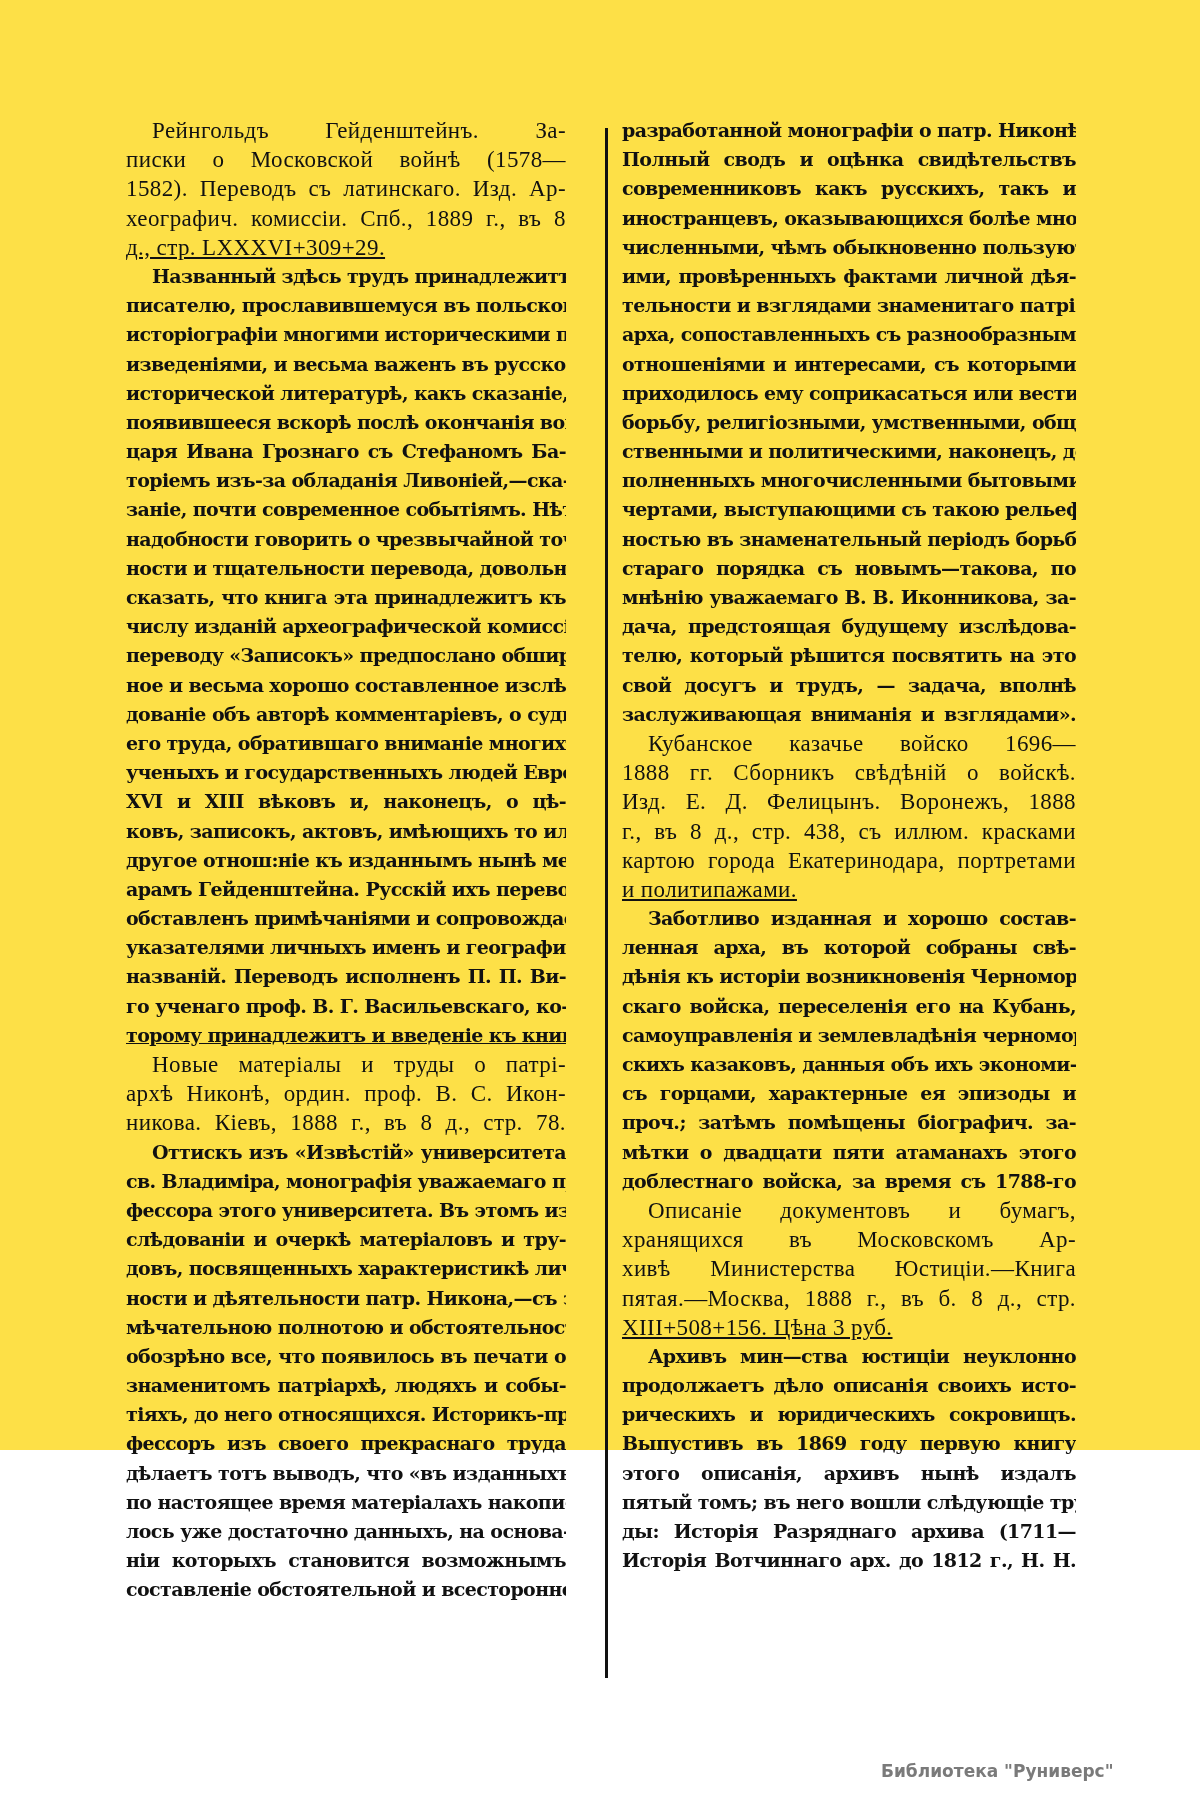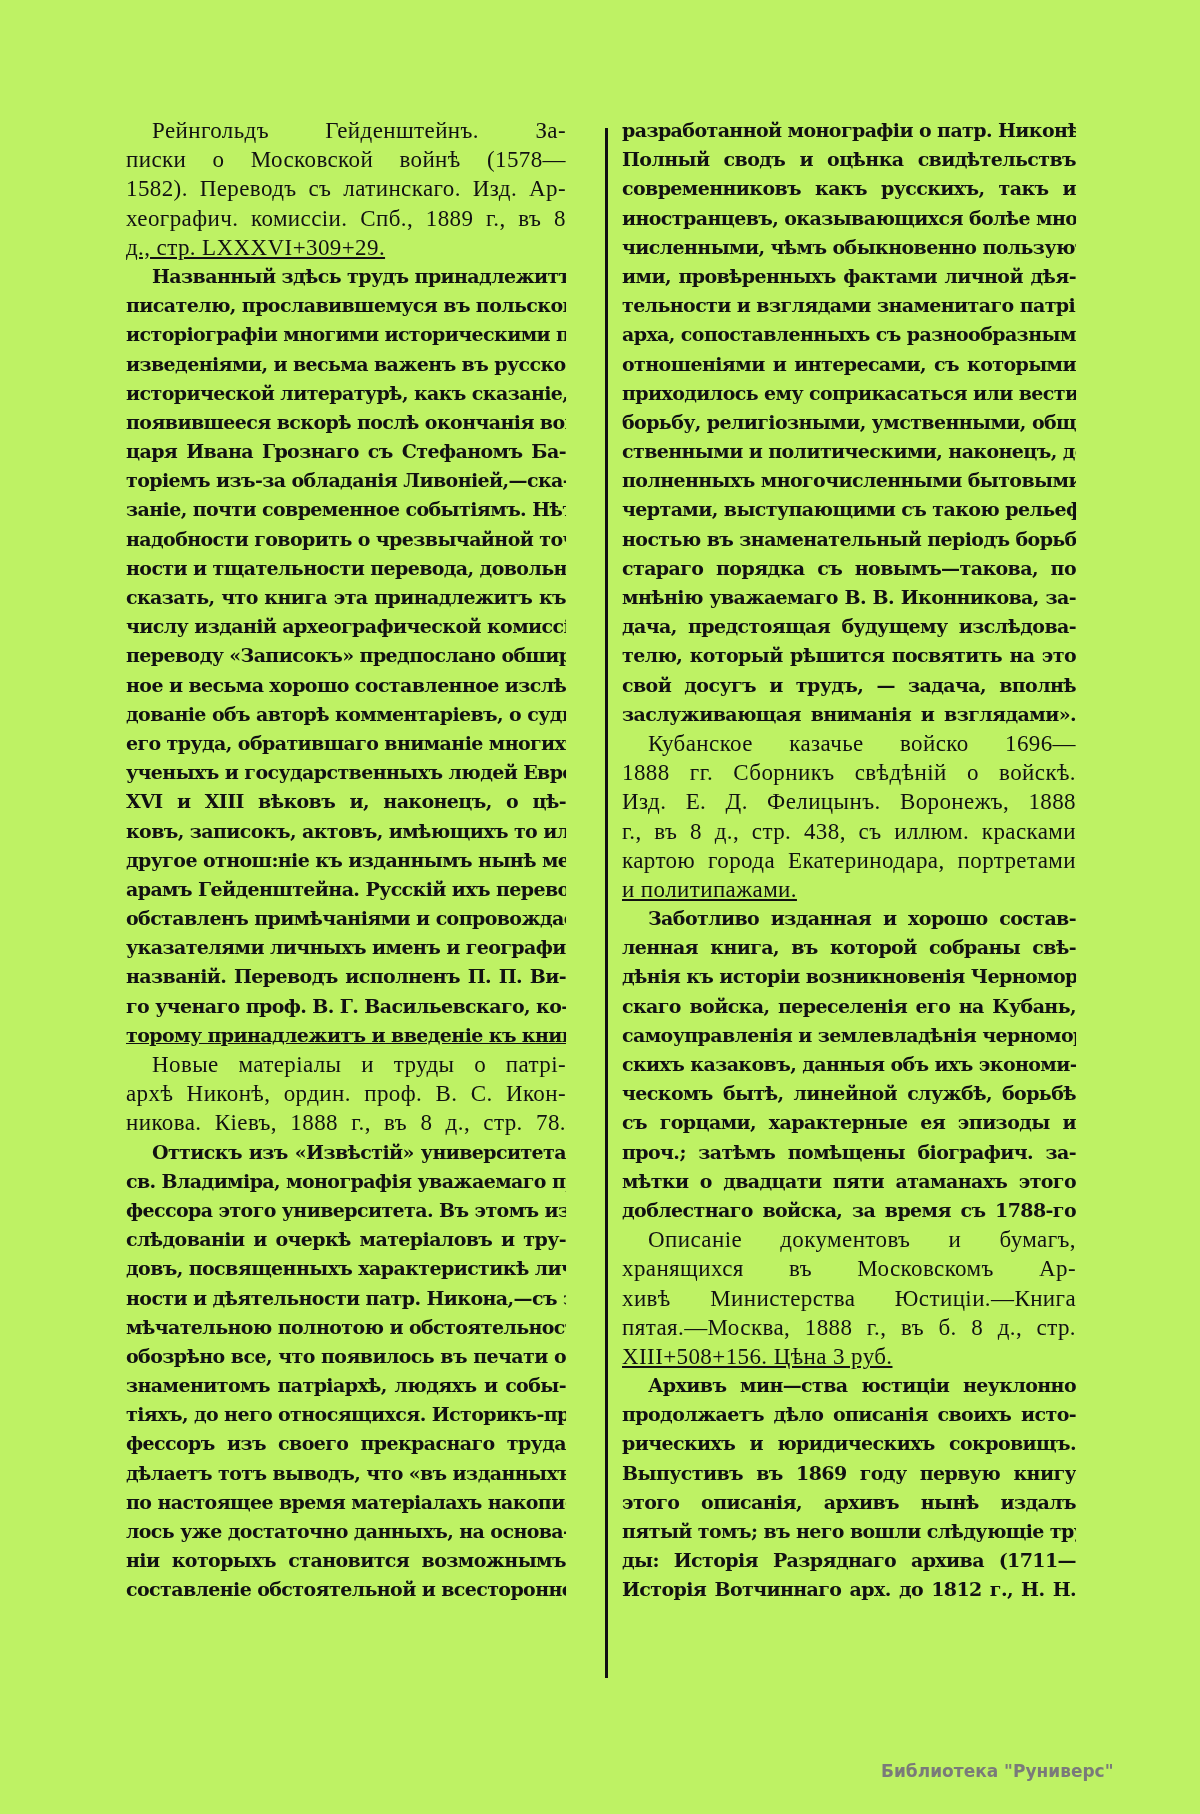--- a/index.html
+++ b/index.html
@@ -1,17 +1,17 @@
 <!DOCTYPE html>
 <html><head>
 <meta charset="utf-8">
 <style>
   html, body { margin: 0; padding: 0; background: #ffffff; }
   body { width: 1200px; height: 1814px; position: relative; overflow: hidden; color: #111; }
-  .page { position: absolute; left: 0; top: 0; width: 1200px; height: 1814px; background: #bef264; }
+  .page { position: absolute; left: 0; top: 0; width: 1200px; height: 1450px; background: #fde047; }
   .col { position: absolute; top: 116px; }
   .col-left { left: 126px; width: 440px; }
   .col-right { left: 622px; width: 454px; }
   .rule { position: absolute; left: 605px; top: 128px; width: 3px; height: 1550px; background: #111; }
   .line {
     height: 29.2px; line-height: 29.2px; white-space: nowrap;
     font-family: "DejaVu Serif", serif; font-weight: bold; font-size: 19px;
     text-align: justify; text-align-last: justify; letter-spacing: -0.6px;
     overflow: hidden;
   }
@@ -103,26 +103,25 @@
       <div class="line ">телю, который рѣшится посвятить на это</div>
       <div class="line ">свой досугъ и трудъ, — задача, вполнѣ</div>
       <div class="line ">заслуживающая вниманія и взглядами».</div>
       <div class="line title indent">Кубанское казачье войско 1696—</div>
       <div class="line title">1888 гг. Сборникъ свѣдѣній о войскѣ.</div>
       <div class="line title">Изд. Е. Д. Фелицынъ. Воронежъ, 1888</div>
       <div class="line title">г., въ 8 д., стр. 438, съ иллюм. красками</div>
       <div class="line title">картою города Екатеринодара, портретами</div>
       <div class="line title last">и политипажами.</div>
       <div class="line indent">Заботливо изданная и хорошо состав-</div>
-      <div class="line ">ленная книга, въ которой собраны свѣ-</div>
+      <div class="line ">ленная арха, въ которой собраны свѣ-</div>
       <div class="line ">дѣнія къ исторіи возникновенія Черномор-</div>
       <div class="line ">скаго войска, переселенія его на Кубань,</div>
       <div class="line ">самоуправленія и землевладѣнія черномор-</div>
       <div class="line ">скихъ казаковъ, данныя объ ихъ экономи-</div>
-      <div class="line ">ческомъ бытѣ, линейной службѣ, борьбѣ</div>
       <div class="line ">съ горцами, характерные ея эпизоды и</div>
       <div class="line ">проч.; затѣмъ помѣщены біографич. за-</div>
       <div class="line ">мѣтки о двадцати пяти атаманахъ этого</div>
       <div class="line ">доблестнаго войска, за время съ 1788-го</div>
       <div class="line title indent">Описаніе документовъ и бумагъ,</div>
       <div class="line title">хранящихся въ Московскомъ Ар-</div>
       <div class="line title">хивѣ Министерства Юстиціи.—Книга</div>
       <div class="line title">пятая.—Москва, 1888 г., въ б. 8 д., стр.</div>
       <div class="line title last">XIII+508+156. Цѣна 3 руб.</div>
       <div class="line indent">Архивъ мин—ства юстиціи неуклонно</div>

